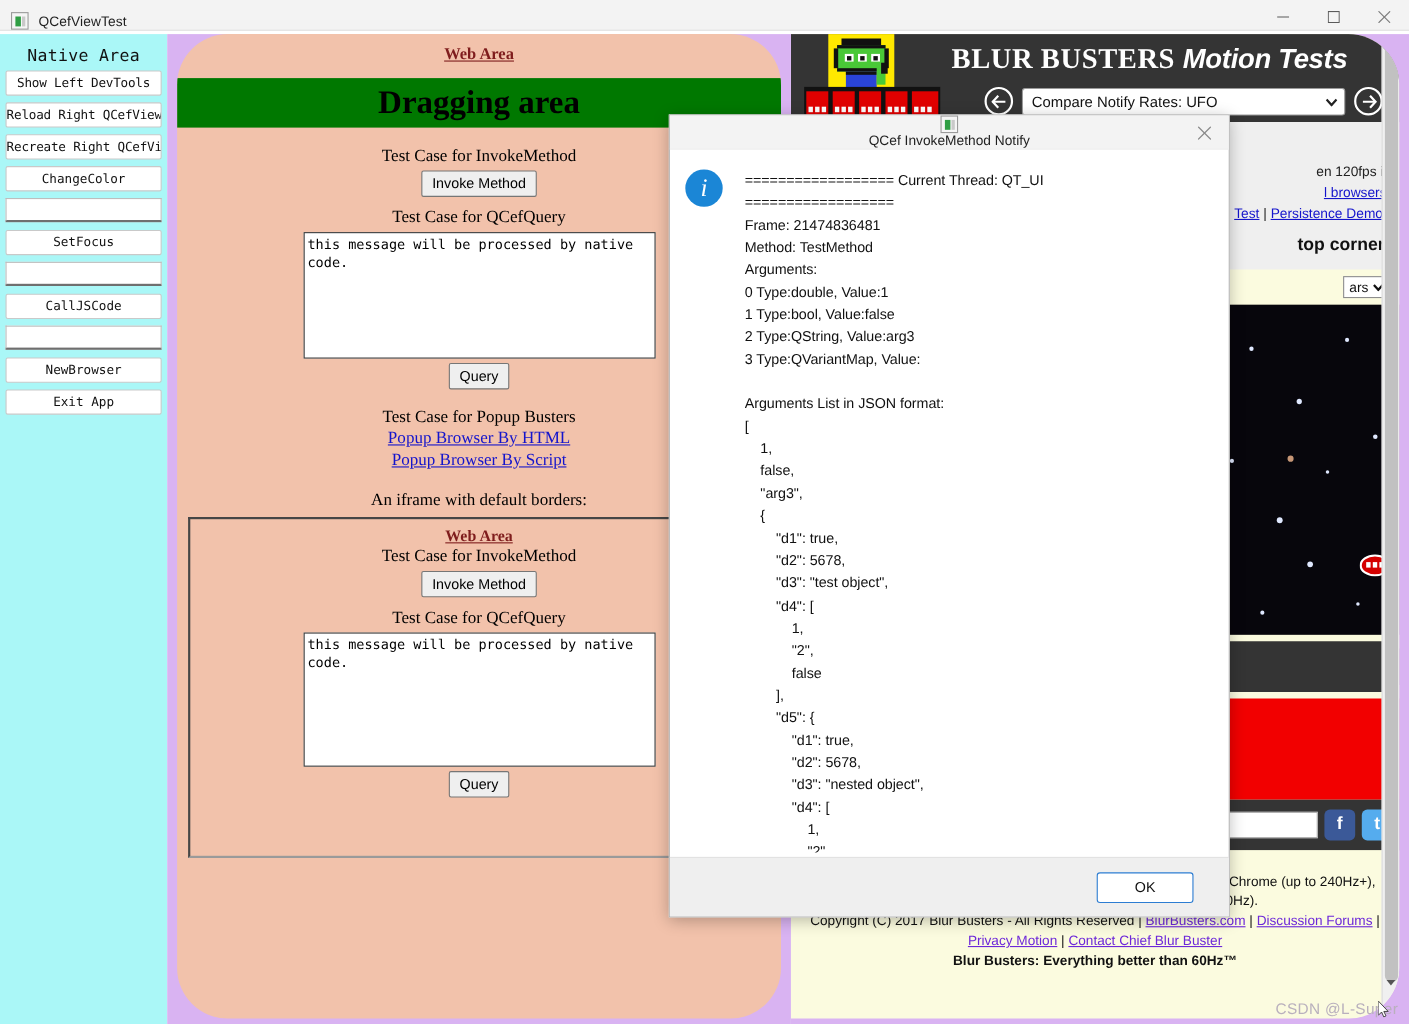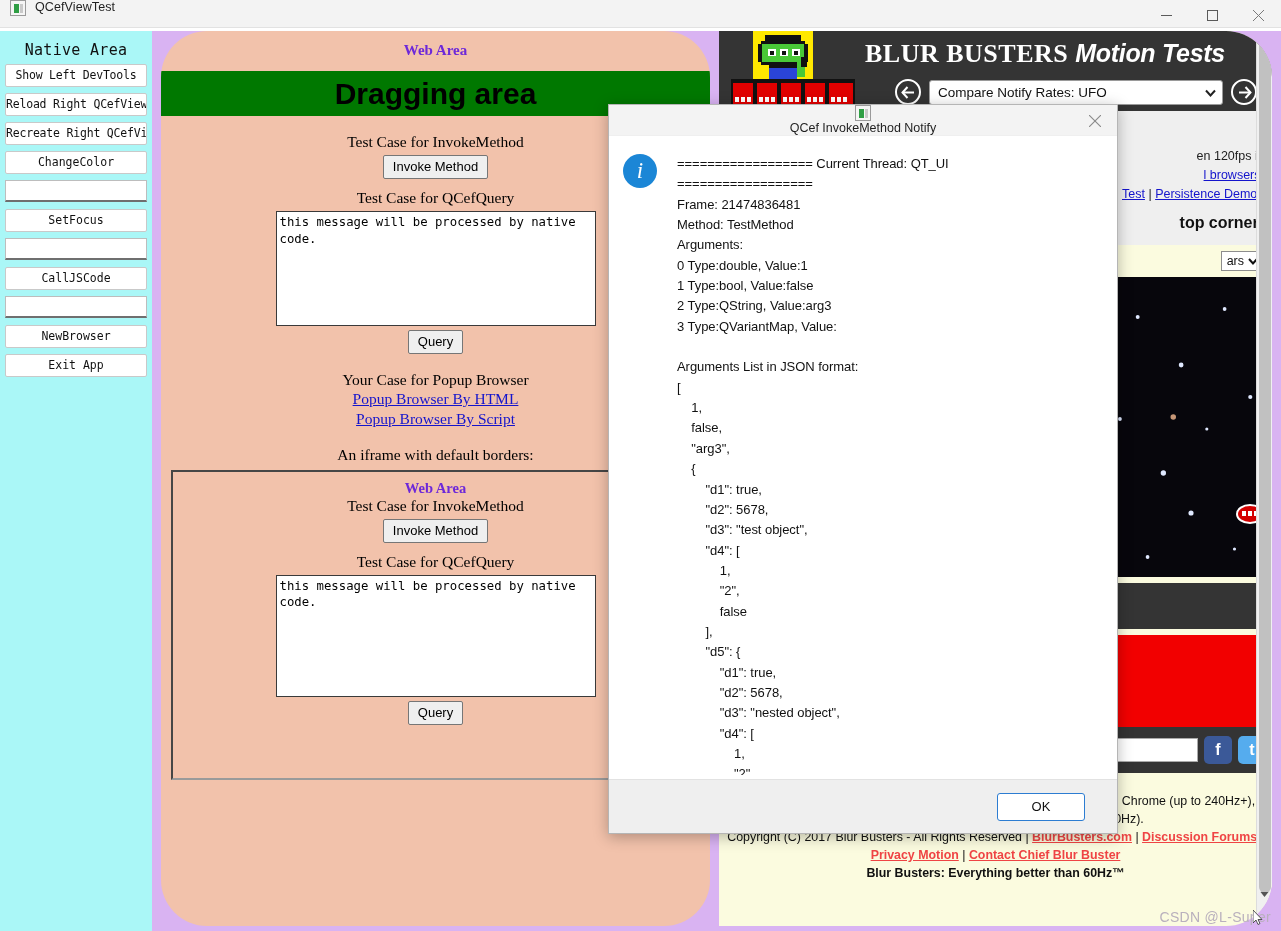--- a/index.html
+++ b/index.html
@@ -15,21 +15,21 @@
     width: 1281px; height: 931px;
     background: #ffffff;
     overflow: hidden;
   }
 
   
   .titlebar {
     position: absolute; left: 0; top: 0; width: 1281px; height: 28px;
     background: #f3f3f3;
     border-bottom: 1px solid #e2e2e2;
-    display: flex; align-items: flex-start;
+    display: flex; align-items: flex-end;
   }
   .tb-icon {
     width: 16px; height: 16px; margin-left: 10px; margin-right: 9px;
     background: #f5f5f5; border: 1px solid #9a9a9a;
     display: flex; align-items: center; justify-content: center;
   }
   .tb-icon i { display:block; width:5px; height:9px; background:#2f9e44; margin-right:1px;}
   .tb-icon b { display:block; width:3px; height:9px; background:#c9c9c9;}
   .tb-title { font-size: 12.5px; color: #1f1f1f; letter-spacing: .1px; }
   .tb-controls { position: absolute; right: 0; top: 0; height: 31px; display: flex; }
@@ -68,28 +68,28 @@
     padding: 0;
   }
   .webview-inner {
     position: absolute; left: 9px; top: 0px; width: 549px; height: 895px;
     background: #f2c2ab;
     border-radius: 46px 46px 46px 46px;
     overflow: hidden;
   }
   .wa-title {
     text-align: center; font-family: "Liberation Serif", serif; font-weight: bold;
-    font-size: 15px; color: #6d28d9; padding-top: 11px;
+    font-size: 15px; color: #7f1d1d; padding-top: 11px; text-decoration: underline;
   }
   .drag-area {
     margin-top: 12px; height: 45px; background: #007800;
     display: flex; align-items: center; justify-content: center;
   }
   .drag-area span {
-    font-family: Liberation Sans, sans-serif; font-weight: bold; font-size: 30px; color: #000;
+    font-family: Liberation Serif, serif; font-weight: bold; font-size: 30px; color: #000;
   }
   .wa-label {
     text-align: center; font-family: "Liberation Serif", serif; font-size: 15.5px; color: #000;
   }
   .wa-center { text-align: center; }
   .wa-btn {
     font-family: "Liberation Sans", sans-serif; font-size: 13px; color: #000;
     background: #efefef; border: 1px solid #767676; border-radius: 2px;
     padding: 3px 9px 4px 9px; margin-top: 4px; cursor: default;
   }
@@ -188,21 +188,21 @@
   .social-bar {
     background: #343434; height: 46px; display:flex; align-items:center;
     justify-content: flex-end; gap: 6px; padding: 0 6px;
   }
   .social-input { width: 120px; height: 24px; background:#fff; border:1px solid #aaa; }
   .sq { width: 28px; height: 28px; border-radius: 5px; display:flex; align-items:center; justify-content:center; color:#fff; font-weight:bold; }
   .bb-foot {
     background: #fbfbdf; text-align: center; font-size: 12.4px; color: #111;
     padding: 2px 6px 4px 6px; line-height: 1.45;
   }
-  .bb-foot a { color: #ef4444; font-weight: bold; }
+  .bb-foot a { color: #6d28d9; }
   .bb-foot .strong { font-weight: bold; }
   .bb-foot .aster { color: #c00; }
 
   
   .rv-scroll {
     position: absolute; right: 0; top: 0; width: 16px; height: 895px;
     background: #f0f0f0; border-left: 1px solid #dcdcdc;
   }
   .rv-thumb {
     position: absolute; left: 2px; top: 2px; width: 12px; height: 860px;
@@ -322,21 +322,21 @@
       </div>
 
       <div class="wa-gap-s"></div>
       <div class="wa-label">Test Case for QCefQuery</div>
       <textarea class="wa-textarea" style="">this message will be processed by native code.</textarea>
       <div class="wa-center">
         <button class="wa-btn">Query</button>
       </div>
 
       <div class="wa-gap"></div>
-      <div class="wa-label">Your Case for Popup Browser</div>
+      <div class="wa-label">Test Case for Popup Busters</div>
       <a class="wa-link" href="#">Popup Browser By HTML</a>
       <a class="wa-link" href="#">Popup Browser By Script</a>
 
       <div class="wa-gap"></div>
       <div class="wa-label">An iframe with default borders:</div>
 
       <div class="iframe-box">
         <div class="wa-title">Web Area</div>
         <div class="wa-label">Test Case for InvokeMethod</div>
         <div class="wa-center">

